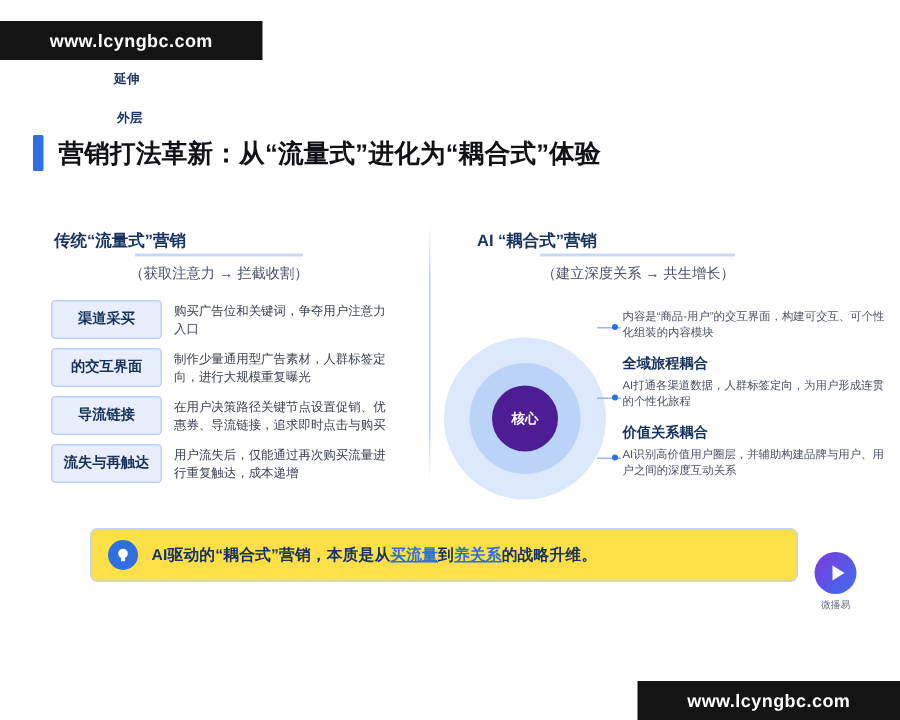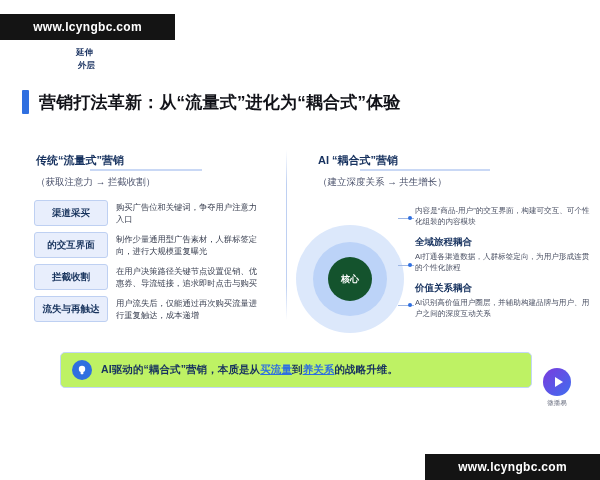--- a/index.html
+++ b/index.html
@@ -45,21 +45,21 @@
     font-size:17px;font-weight:bold;color:#111218;letter-spacing:.2px;
     white-space:nowrap;
   }
   
   .col-head{
     position:absolute;text-align:left;font-size:11px;font-weight:bold;color:#17325f;
   }
   .col-head.left{left:36px;top:153px;width:220px;}
   .col-head.right{left:318px;top:153px;width:215px;}
   .col-sub{
-    position:absolute;font-size:9.5px;color:#49506a;
+    position:absolute;text-align:center;font-size:9.5px;color:#49506a;
   }
   .col-sub.left{left:36px;top:176px;width:220px;}
   .col-sub.right{left:318px;top:176px;width:215px;}
   .col-underline{
     position:absolute;height:2px;background:#c9d8f5;
   }
   .col-underline.left{left:90px;top:169px;width:112px;}
   .col-underline.right{left:360px;top:169px;width:130px;}
   
   .ltable{
@@ -89,28 +89,28 @@
   .c-outer{
     position:absolute;left:0;top:0;width:108px;height:108px;border-radius:50%;
     background:#dce8fb;
   }
   .c-mid{
     position:absolute;left:17px;top:17px;width:74px;height:74px;border-radius:50%;
     background:#bcd3f8;
   }
   .c-in{
     position:absolute;left:32px;top:32px;width:44px;height:44px;border-radius:50%;
-    background:#14532d;display:flex;align-items:center;justify-content:center;
+    background:#4c1d95;display:flex;align-items:center;justify-content:center;
   }
   .c-in span{color:#ffffff;font-size:9px;font-weight:bold;}
   .c-lbl{
     position:absolute;font-size:8.5px;color:#1d3563;font-weight:bold;
   }
   .c-lbl.mid{left:76px;top:47px;}
-  .c-lbl.out{left:78px;top:60px;}
+  .c-lbl.out{left:78px;top:73px;}
   
   .rlist{
     position:absolute;left:415px;top:205px;width:175px;
   }
   .ritem{margin-bottom:9px;}
   .ritem .rt{
     font-size:9.5px;font-weight:bold;color:#17325f;margin-bottom:2px;
   }
   .ritem .rd{
     font-size:7.6px;color:#4a5063;line-height:1.45;
@@ -120,21 +120,21 @@
   }
   .l1{left:398px;top:218px;width:16px;transform:rotate(0deg);}
   .l2{left:398px;top:265px;width:16px;}
   .l3{left:398px;top:305px;width:16px;}
   .dot{
     position:absolute;width:4px;height:4px;border-radius:50%;background:#2f6fe0;
   }
   
   .callout{
     position:absolute;left:60px;top:352px;width:470px;height:34px;
-    background:#bef264;border:1px solid #c2d6f7;border-radius:5px;
+    background:#fde047;border:1px solid #c2d6f7;border-radius:5px;
     display:flex;align-items:center;
   }
   .callout-icon{
     width:20px;height:20px;border-radius:50%;background:#2f6fe0;margin:0 9px 0 11px;
     display:flex;align-items:center;justify-content:center;flex:none;
   }
   .callout-icon svg{display:block;}
   .callout-text{
     font-size:10.5px;color:#17325f;font-weight:bold;letter-spacing:.1px;
   }
@@ -184,21 +184,21 @@
   <div class="ltable">
     <div class="lrow">
       <div class="ltag">渠道采买</div>
       <div class="ldesc">购买广告位和关键词，争夺用户注意力入口</div>
     </div>
     <div class="lrow">
       <div class="ltag">的交互界面</div>
       <div class="ldesc">制作少量通用型广告素材，人群标签定向，进行大规模重复曝光</div>
     </div>
     <div class="lrow">
-      <div class="ltag">拦截收割</div>
+      <div class="ltag">导流链接</div>
       <div class="ldesc">在用户决策路径关键节点设置促销、优惠券、导流链接，追求即时点击与购买</div>
     </div>
     <div class="lrow">
       <div class="ltag">流失与再触达</div>
       <div class="ldesc">用户流失后，仅能通过再次购买流量进行重复触达，成本递增</div>
     </div>
   </div>
 
   <div class="circles">
     <div class="c-outer"></div>

